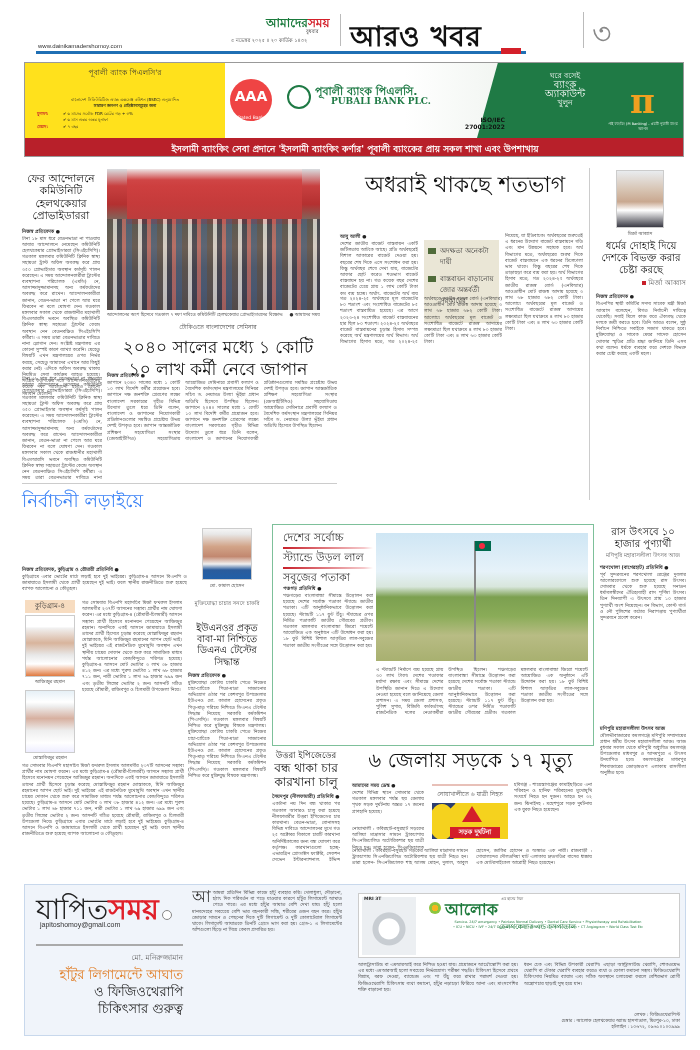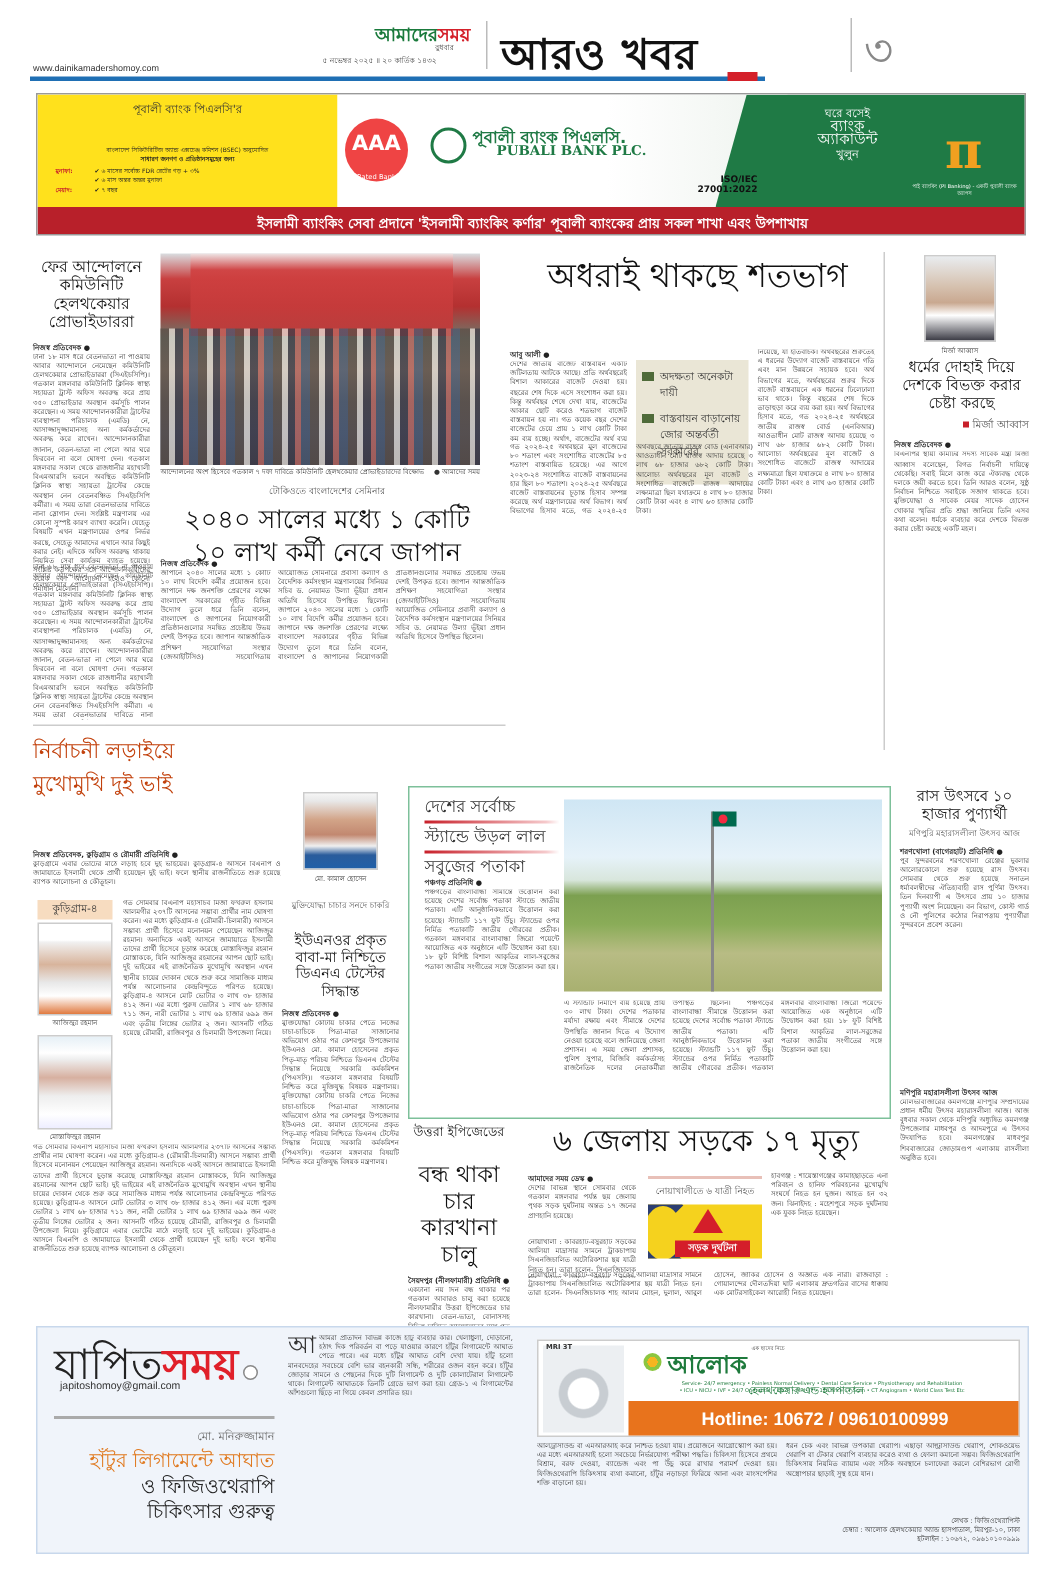--- a/index.html
+++ b/index.html
@@ -6,21 +6,21 @@
   html, body { width: 700px; height: 1050px; background: #fff; overflow: hidden; }
   body { font-family: "DejaVu Sans", sans-serif; color: #1a1a1a; position: relative; }
   .abs { position: absolute; }
   .body-text { font-family: "DejaVu Serif", serif; font-size: 4.6px; line-height: 6.2px; color: #333; text-align: justify; overflow: hidden; }
   .byline { font-weight: bold; font-size: 4.8px; color: #222; }
   .headline { font-family: "DejaVu Sans", sans-serif; color: #111; text-align: center; line-height: 1.18; }
   .caption { font-size: 4.5px; color: #333; }
   .rule-red { height: 2px; background: linear-gradient(90deg,#c8202a,#f5c9cb 90%,transparent); }
 
   
-  #masthead { left: 0; top: 0; width: 671px; height: 58px; }
+  #masthead { left: 16px; top: 0; width: 671px; height: 58px; }
   #site-url { left: 22px; top: 43px; font-size: 6px; color: #333; font-family: "Liberation Sans", sans-serif; }
   #logo { left: 250px; top: 14px; font-size: 12px; font-weight: bold; color: #1a7a3c; }
   #logo .red { color: #d4202a; }
   #day { left: 290px; top: 28px; font-size: 5px; color: #444; }
   #date { left: 215px; top: 37px; font-size: 5px; color: #444; }
   #section-title { left: 334px; top: 15px; font-size: 28px; font-weight: bold; color: #111; font-family: "DejaVu Sans", sans-serif; letter-spacing: 0.5px; }
   #page-no { left: 576px; top: 10px; font-size: 30px; color: #888; font-weight: 300; }
   #vdiv1 { left: 324px; top: 14px; width: 1px; height: 32px; background: #bbb; }
   #vdiv2 { left: 567px; top: 12px; width: 1px; height: 36px; background: #bbb; }
   #mast-rule { left: 20px; top: 51px; width: 490px; height: 3px; background: #1f6fb4; }
@@ -178,23 +178,22 @@
 <div class="abs" style="left:107px;top:372px;width:230px;">
   <div class="byline">নিজস্ব প্রতিবেদক ●</div>
   <div class="body-text" style="height:110px;column-count:3;column-gap:5px;">
     <span>জাপানে ২০৪০ সালের মধ্যে ১ কোটি ১০ লাখ বিদেশি কর্মীর প্রয়োজন হবে। জাপানে দক্ষ জনশক্তি প্রেরণের লক্ষ্যে বাংলাদেশ সরকারের গৃহীত বিভিন্ন উদ্যোগ তুলে ধরে তিনি বলেন, বাংলাদেশ ও জাপানের নিয়োগকারী প্রতিষ্ঠানগুলোর সমন্বিত প্রচেষ্টায় উভয় দেশই উপকৃত হবে। জাপান আন্তর্জাতিক প্রশিক্ষণ সহযোগিতা সংস্থার (জেআইটিসিও) সহযোগিতায় আয়োজিত সেমিনারে প্রবাসী কল্যাণ ও বৈদেশিক কর্মসংস্থান মন্ত্রণালয়ের সিনিয়র সচিব ড. নেয়ামত উল্যা ভূঁইয়া প্রধান অতিথি হিসেবে উপস্থিত ছিলেন।</span>
     <span>জাপানে ২০৪০ সালের মধ্যে ১ কোটি ১০ লাখ বিদেশি কর্মীর প্রয়োজন হবে। জাপানে দক্ষ জনশক্তি প্রেরণের লক্ষ্যে বাংলাদেশ সরকারের গৃহীত বিভিন্ন উদ্যোগ তুলে ধরে তিনি বলেন, বাংলাদেশ ও জাপানের নিয়োগকারী প্রতিষ্ঠানগুলোর সমন্বিত প্রচেষ্টায় উভয় দেশই উপকৃত হবে। জাপান আন্তর্জাতিক প্রশিক্ষণ সহযোগিতা সংস্থার (জেআইটিসিও) সহযোগিতায় আয়োজিত সেমিনারে প্রবাসী কল্যাণ ও বৈদেশিক কর্মসংস্থান মন্ত্রণালয়ের সিনিয়র সচিব ড. নেয়ামত উল্যা ভূঁইয়া প্রধান অতিথি হিসেবে উপস্থিত ছিলেন।</span>
   </div>
 </div>
 
 <div class="abs hrule" style="left:22px;top:483px;width:315px;"></div>
 <div class="abs" style="left:22px;top:490px;width:180px;">
-  <div style="font-size:14px;line-height:22px;color:#c2410c;">
+  <div style="font-size:18px;line-height:22px;color:#3b82f6;">
     <div>নির্বাচনী লড়াইয়ে</div>
-    <div>মুখোমুখি দুই ভাই</div>
   </div>
 </div>
 <div class="abs" style="left:22px;top:566px;width:165px;">
   <div class="byline">নিজস্ব প্রতিবেদক, কুড়িগ্রাম ও রৌমারী প্রতিনিধি ●</div>
   <div class="body-text" style="height:18px;">কুড়িগ্রামে এবার ভোটের মাঠে লড়াই হবে দুই ভাইয়ের। কুড়িগ্রাম-৪ আসনে বিএনপি ও জামায়াতে ইসলামী থেকে প্রার্থী হয়েছেন দুই ভাই। ফলে স্থানীয় রাজনীতিতে শুরু হয়েছে ব্যাপক আলোচনা ও কৌতূহল।</div>
 </div>
 <div class="abs" style="left:25px;top:600px;width:50px;height:13px;background:#f7dcc0;font-size:7px;text-align:center;line-height:13px;color:#333;">কুড়িগ্রাম-৪</div>
 <div class="abs" style="left:25px;top:615px;width:50px;height:62px;background:linear-gradient(180deg,#fff 0%,#fff 18%,#f1f1f1 20%,#d8b49c 45%,#e8e8e8 65%,#fff 80%,#e07a40 100%);border:1px solid #ccc;"></div>
 <div class="abs caption" style="left:25px;top:679px;width:50px;text-align:center;">আজিজুর রহমান</div>
 <div class="abs" style="left:25px;top:690px;width:50px;height:63px;background:linear-gradient(180deg,#e6f0f6 0%,#fff 18%,#eee 25%,#d7b0a0 45%,#eee 65%,#fff 85%,#eef 100%);border:1px solid #ccc;"></div>
@@ -251,21 +250,21 @@
   <div class="headline" style="font-size:10px;">রাস উৎসবে ১০ হাজার পুণ্যার্থী</div>
   <div style="font-size:5.5px;color:#555;text-align:center;margin-top:2px;">মণিপুরি মহারাসলীলা উৎসব আজ</div>
   <div class="byline" style="margin-top:4px;">শরণখোলা (বাগেরহাট) প্রতিনিধি ●</div>
   <div class="body-text" style="height:150px;">পূর্ব সুন্দরবনের শরণখোলা রেঞ্জের দুবলার আলোরকোলে শুরু হয়েছে রাস উৎসব। সোমবার থেকে শুরু হয়েছে সনাতন ধর্মাবলম্বীদের ঐতিহ্যবাহী রাস পূর্ণিমা উৎসব। তিন দিনব্যাপী এ উৎসবে প্রায় ১০ হাজার পুণ্যার্থী অংশ নিয়েছেন। বন বিভাগ, কোস্ট গার্ড ও নৌ পুলিশের কঠোর নিরাপত্তায় পুণ্যার্থীরা সুন্দরবনে প্রবেশ করেন।</div>
   <div class="byline" style="margin-top:3px;">মণিপুরি মহারাসলীলা উৎসব আজ</div>
   <div class="body-text" style="height:128px;">মৌলভীবাজারের কমলগঞ্জে মণিপুরি সম্প্রদায়ের প্রধান ধর্মীয় উৎসব মহারাসলীলা আজ। আজ বুধবার সকাল থেকে মণিপুরি অধ্যুষিত কমলগঞ্জ উপজেলার মাধবপুর ও আদমপুরে এ উৎসব উদযাপিত হবে। কমলগঞ্জের মাধবপুর শিববাজারের জোড়ামণ্ডপ এলাকায় রাসলীলা অনুষ্ঠিত হবে।</div>
 </div>
 
 <div class="abs" style="left:272px;top:750px;width:68px;">
   <div class="headline" style="font-size:8.5px;">উত্তরা ইপিজেডের</div>
-  <div class="headline" style="font-size:15px;margin-top:15px;">বন্ধ থাকা চার কারখানা চালু</div>
+  <div class="headline" style="font-size:12px;margin-top:1px;">বন্ধ থাকা চার কারখানা চালু</div>
   <div class="byline" style="margin-top:4px;">সৈয়দপুর (নীলফামারী) প্রতিনিধি ●</div>
   <div class="body-text" style="height:60px;">একটানা নয় দিন বন্ধ থাকার পর গতকাল আবারও চালু করা হয়েছে নীলফামারীর উত্তরা ইপিজেডের চার কারখানা। বেতন-ভাতা, বোনাসসহ বিভিন্ন দাবিতে আন্দোলনের মুখে গত ২৫ অক্টোবর বিকালে চারটি কারখানা অনির্দিষ্টকালের জন্য বন্ধ ঘোষণা করে কর্তৃপক্ষ। কারখানাগুলো হচ্ছে- এভারগ্রিন প্রোডাক্টস ফ্যাক্টরি, সেকশন সেভেন ইন্টারন্যাশনাল, ইভিন্স টেক্সটাইল ও দেশবন্ধু টেক্সটাইল মিলস লিমিটেড।</div>
 </div>
 
 <div class="abs" style="left:348px;top:748px;width:245px;">
   <div class="headline" style="font-size:20px;line-height:24px;">৬ জেলায় সড়কে ১৭ মৃত্যু</div>
 </div>
 <div class="abs" style="left:352px;top:782px;width:72px;">
   <div class="byline">আমাদের সময় ডেস্ক ●</div>
   <div class="body-text" style="height:36px;">দেশের বিভিন্ন স্থানে সোমবার থেকে গতকাল মঙ্গলবার পর্যন্ত ছয় জেলায় পৃথক সড়ক দুর্ঘটনায় অন্তত ১৭ জনের প্রাণহানি হয়েছে।</div>
@@ -314,21 +313,20 @@
   <div class="abs" style="left:3px;top:3px;width:54px;height:58px;background:radial-gradient(circle at 50% 55%,#fff 0 10px,#c8cdd2 11px 16px,#eceff2 17px);"></div>
   <div class="abs" style="left:5px;top:2px;font-size:4.5px;font-weight:bold;color:#333;">MRI 3T</div>
   <div class="abs" style="left:142px;top:3px;font-size:3.5px;color:#333;">এক ছাদের নিচে</div>
   <div class="abs" style="left:70px;top:8px;width:12px;height:12px;border-radius:50%;background:radial-gradient(#f5b520 0 40%,#8cc640 41%);"></div>
   <div class="abs" style="left:86px;top:3px;font-size:16px;font-weight:bold;color:#1e7a3c;">আলোক</div>
   <div class="abs" style="left:140px;top:27px;font-size:7px;color:#1e7a3c;">হেলথকেয়ার এন্ড হসপাতাল</div>
   <div class="abs" style="left:60px;top:26px;width:258px;font-size:3.4px;line-height:5px;color:#1e7a3c;text-align:center;">
     <div>Service- 24/7 emergency • Painless Normal Delivery • Dental Care Service • Physiotherapy and Rehabilitation</div>
     <div>• ICU • NICU • IVF • 24/7 Operation • EECP • MRI 3T • 128 Slice CT Scan • CT Angiogram • World Class Test Etc</div>
   </div>
-  <div class="abs" style="left:60px;top:40px;width:262px;height:25px;background:#e8731c;color:#fff;font-size:12px;font-weight:bold;text-align:center;line-height:25px;font-family:'Liberation Sans',sans-serif;">Hotline: 10672 / 09610100999</div>
 </div>
 <div class="abs" style="left:358px;top:962px;width:160px;">
   <div class="body-text" style="height:74px;">আলট্রাসাউন্ড বা এমআরআই করে নিশ্চিত হওয়া যায়। প্রয়োজনে আর্থ্রোস্কোপি করা হয়। এর মধ্যে এমআরআই হলো সবচেয়ে নির্ভরযোগ্য পরীক্ষা পদ্ধতি। চিকিৎসা হিসেবে প্রথমে বিশ্রাম, বরফ দেওয়া, ব্যান্ডেজ এবং পা উঁচু করে রাখার পরামর্শ দেওয়া হয়। ফিজিওথেরাপি চিকিৎসায় ব্যথা কমানো, হাঁটুর নড়াচড়া ফিরিয়ে আনা এবং মাংসপেশির শক্তি বাড়ানো হয়।</div>
 </div>
 <div class="abs" style="left:524px;top:962px;width:156px;">
   <div class="body-text" style="height:50px;">ধরন চেক এবং বিভিন্ন উপকারী থেরাপি। এছাড়া আল্ট্রাসাউন্ড থেরাপি, শোকওয়েভ থেরাপি বা টেকার থেরাপি ব্যবহার করেও ব্যথা ও ফোলা কমানো সম্ভব। ফিজিওথেরাপি চিকিৎসায় নিয়মিত ব্যায়াম এবং সঠিক অবস্থানে চলাফেরা করলে বেশিরভাগ রোগী অস্ত্রোপচার ছাড়াই সুস্থ হয়ে যান।</div>
   <div style="font-size:4.5px;line-height:6px;color:#333;text-align:right;">
     <div>লেখক : ফিজিওথেরাপিস্ট</div>
     <div>চেম্বার : আলোক হেলথকেয়ার অ্যান্ড হাসপাতাল, মিরপুর-১০, ঢাকা</div>
     <div>হটলাইন : ১০৬৭২, ০৯৬১০১০০৯৯৯</div>

